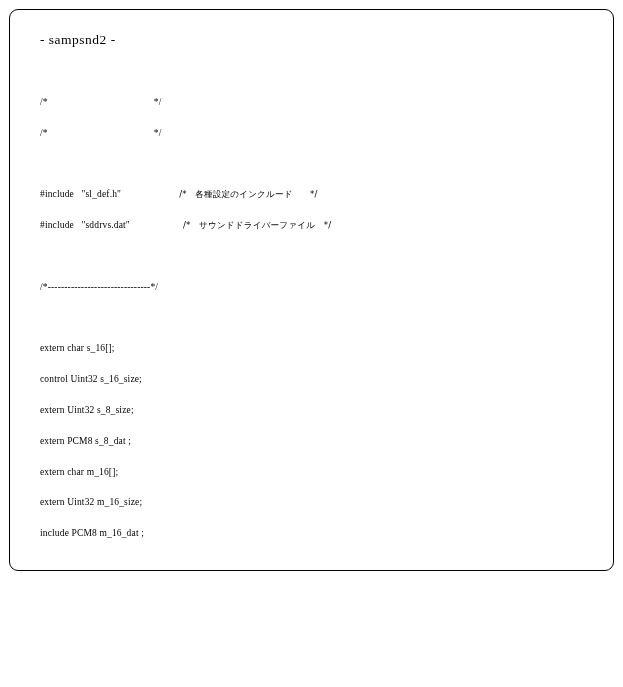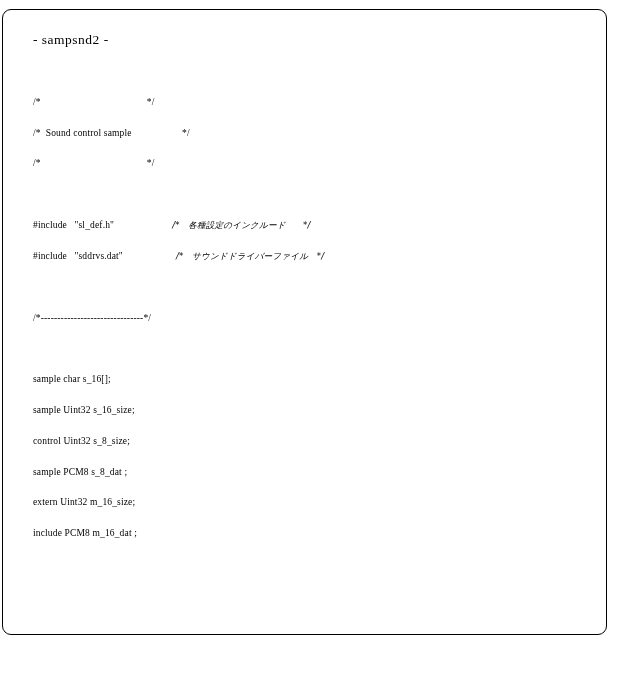--- a/index.html
+++ b/index.html
@@ -14,24 +14,24 @@
   }
   #page {
     position: relative;
     width: 623px;
     height: 687px;
     box-sizing: border-box;
     background: #ffffff;
   }
   .frame {
     position: absolute;
-    left: 2px;
+    left: 9px;
     top: 9px;
     width: 605px;
-    height: 626px;
+    height: 562px;
     box-sizing: border-box;
     border: 1px solid #000000;
     border-radius: 9px;
     background: #ffffff;
   }
   .content {
     position: absolute;
     left: 30px;
     top: 22px;
     right: 14px;
@@ -66,44 +66,43 @@
     display: inline-block;
     white-space: pre;
   }
   .seg-comment {
     display: inline-block;
     white-space: pre;
   }
   .jp {
     font-family: "DejaVu Sans", sans-serif;
     font-size: 8.6px;
-    font-style: italic;
   }
 </style>
 </head>
 <body>
 
 <div id="page">
   <div class="frame">
     <div class="content">
       <div class="title">- sampsnd2 -</div>
       <div class="code"><span class="ln blank"><span class="seg-code"></span></span>
 <span class="ln"><span class="seg-code">/*</span><span>                                          </span><span class="seg-comment">*/</span></span>
-<span class="ln"><span class="seg-code">/*  Sound control sample</span><span>                    </span><span class="seg-comment">*/</span></span>
 <span class="ln"><span class="seg-code">/*</span><span>                                          </span><span class="seg-comment">*/</span></span>
 <span class="ln blank"><span class="seg-code"></span></span>
 <span class="ln"><span class="seg-code">#include   "sl_def.h"</span><span>                       </span><span class="seg-comment jp">/*   各種設定のインクルード      */</span></span>
 <span class="ln"><span class="seg-code">#include   "sddrvs.dat"</span><span>                     </span><span class="seg-comment jp">/*   サウンドドライバーファイル   */</span></span>
 <span class="ln blank"><span class="seg-code"></span></span>
 <span class="ln"><span class="seg-code">/*-------------------------------*/</span></span>
 <span class="ln blank"><span class="seg-code"></span></span>
-<span class="ln"><span class="seg-code">sample char s_16[];</span></span>
-<span class="ln"><span class="seg-code">sample Uint32 s_16_size;</span></span>
-<span class="ln"><span class="seg-code">control Uint32 s_8_size;</span></span>
-<span class="ln"><span class="seg-code">sample PCM8 s_8_dat ;</span></span>
+<span class="ln"><span class="seg-code">extern char s_16[];</span></span>
+<span class="ln"><span class="seg-code">control Uint32 s_16_size;</span></span>
+<span class="ln"><span class="seg-code">extern Uint32 s_8_size;</span></span>
+<span class="ln"><span class="seg-code">extern PCM8 s_8_dat ;</span></span>
+<span class="ln"><span class="seg-code">extern char m_16[];</span></span>
 <span class="ln"><span class="seg-code">extern Uint32 m_16_size;</span></span>
 <span class="ln"><span class="seg-code">include PCM8 m_16_dat ;</span></span>
 <span class="ln blank"><span class="seg-code"></span></span>
 
 
 
 
 
 
 

